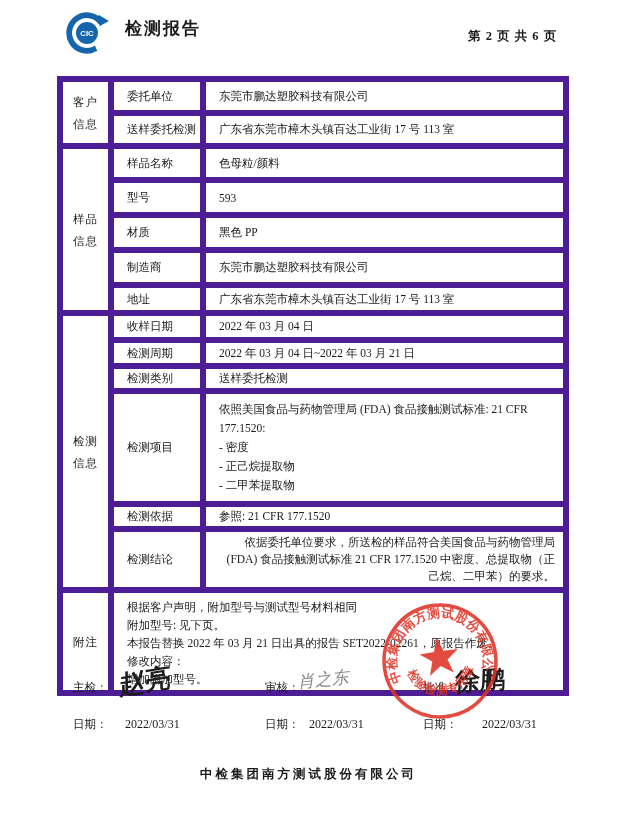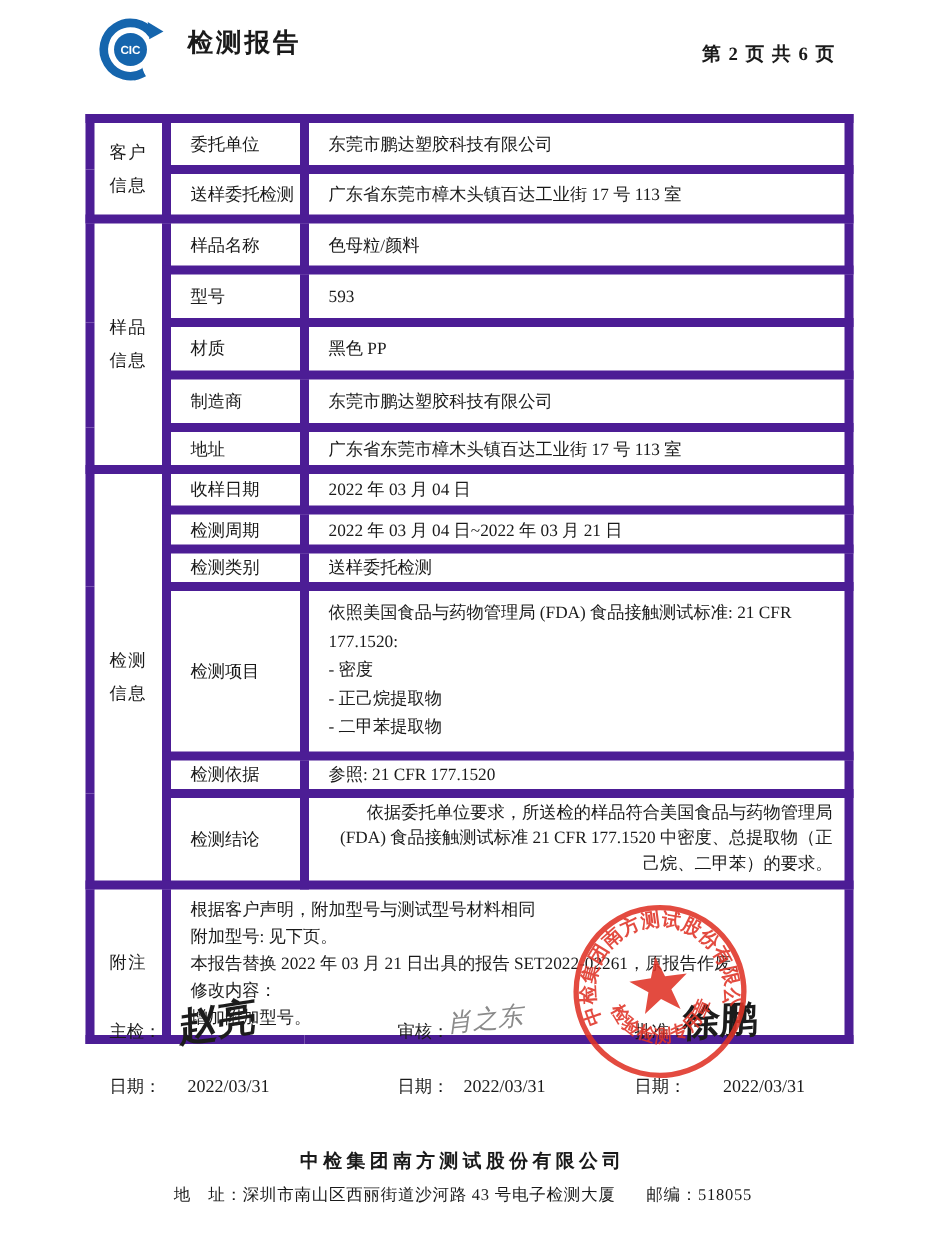--- a/index.html
+++ b/index.html
@@ -162,20 +162,15 @@
         <textPath href="#stampArc" startOffset="0" textLength="178" lengthAdjust="spacing">中检集团南方测试股份有限公司</textPath>
       </text>
       <text font-family="Liberation Serif, serif" font-size="11.5" font-weight="bold" fill="#e03326">
         <textPath href="#stampBottom" startOffset="2" textLength="86" lengthAdjust="spacing">检验检测专用章</textPath>
       </text>
     </g>
   </svg>
 
   <div class="footer">
     <div class="f-company">中检集团南方测试股份有限公司</div>
-    <div class="f-line">
-      <span>地　址：</span><span>深圳市南山区西丽街道沙河路 43 号电子检测大厦</span>
-      <span style="display:inline-block;width:14px"></span>
-      <span>邮编：</span><span>518055</span>
-    </div>
   </div>
 
 </div>
 
 </body></html>

